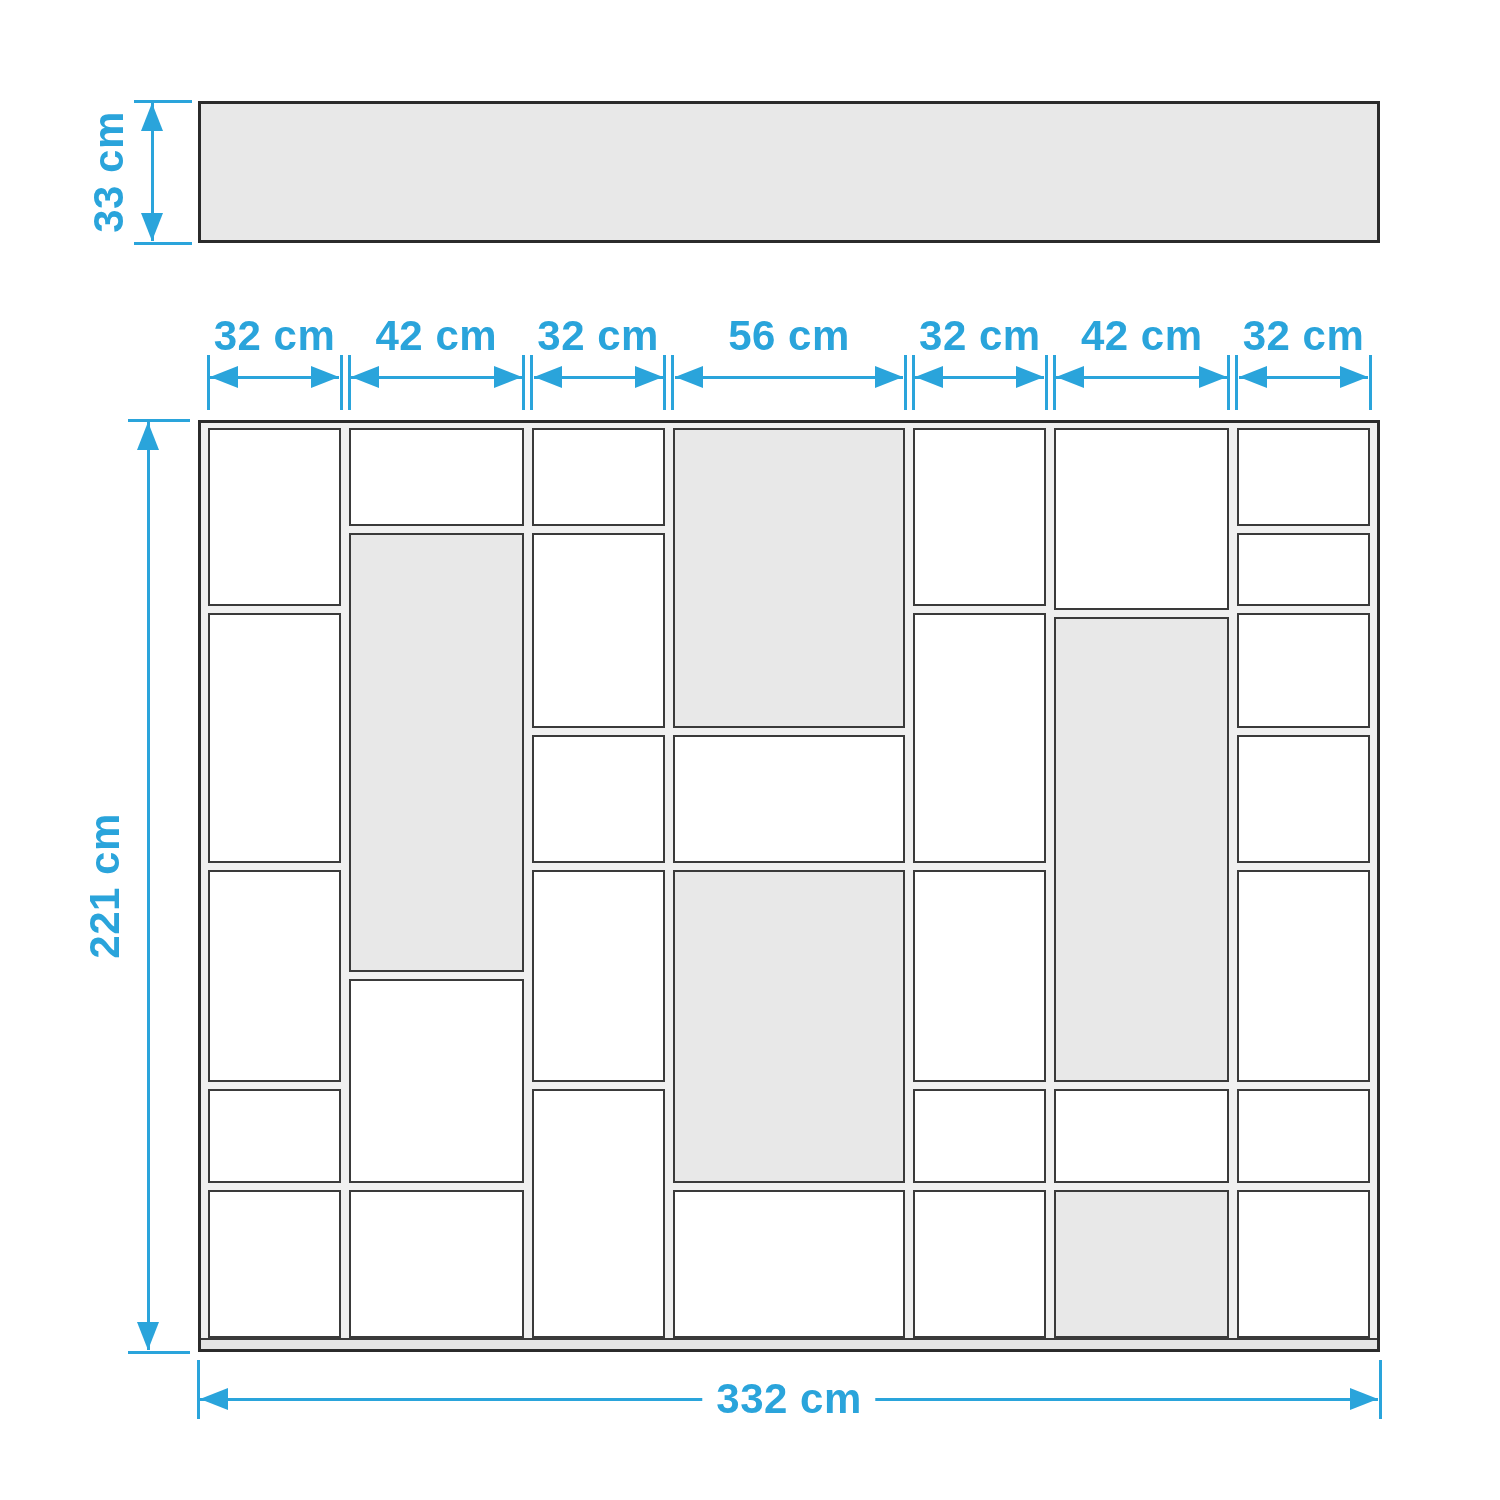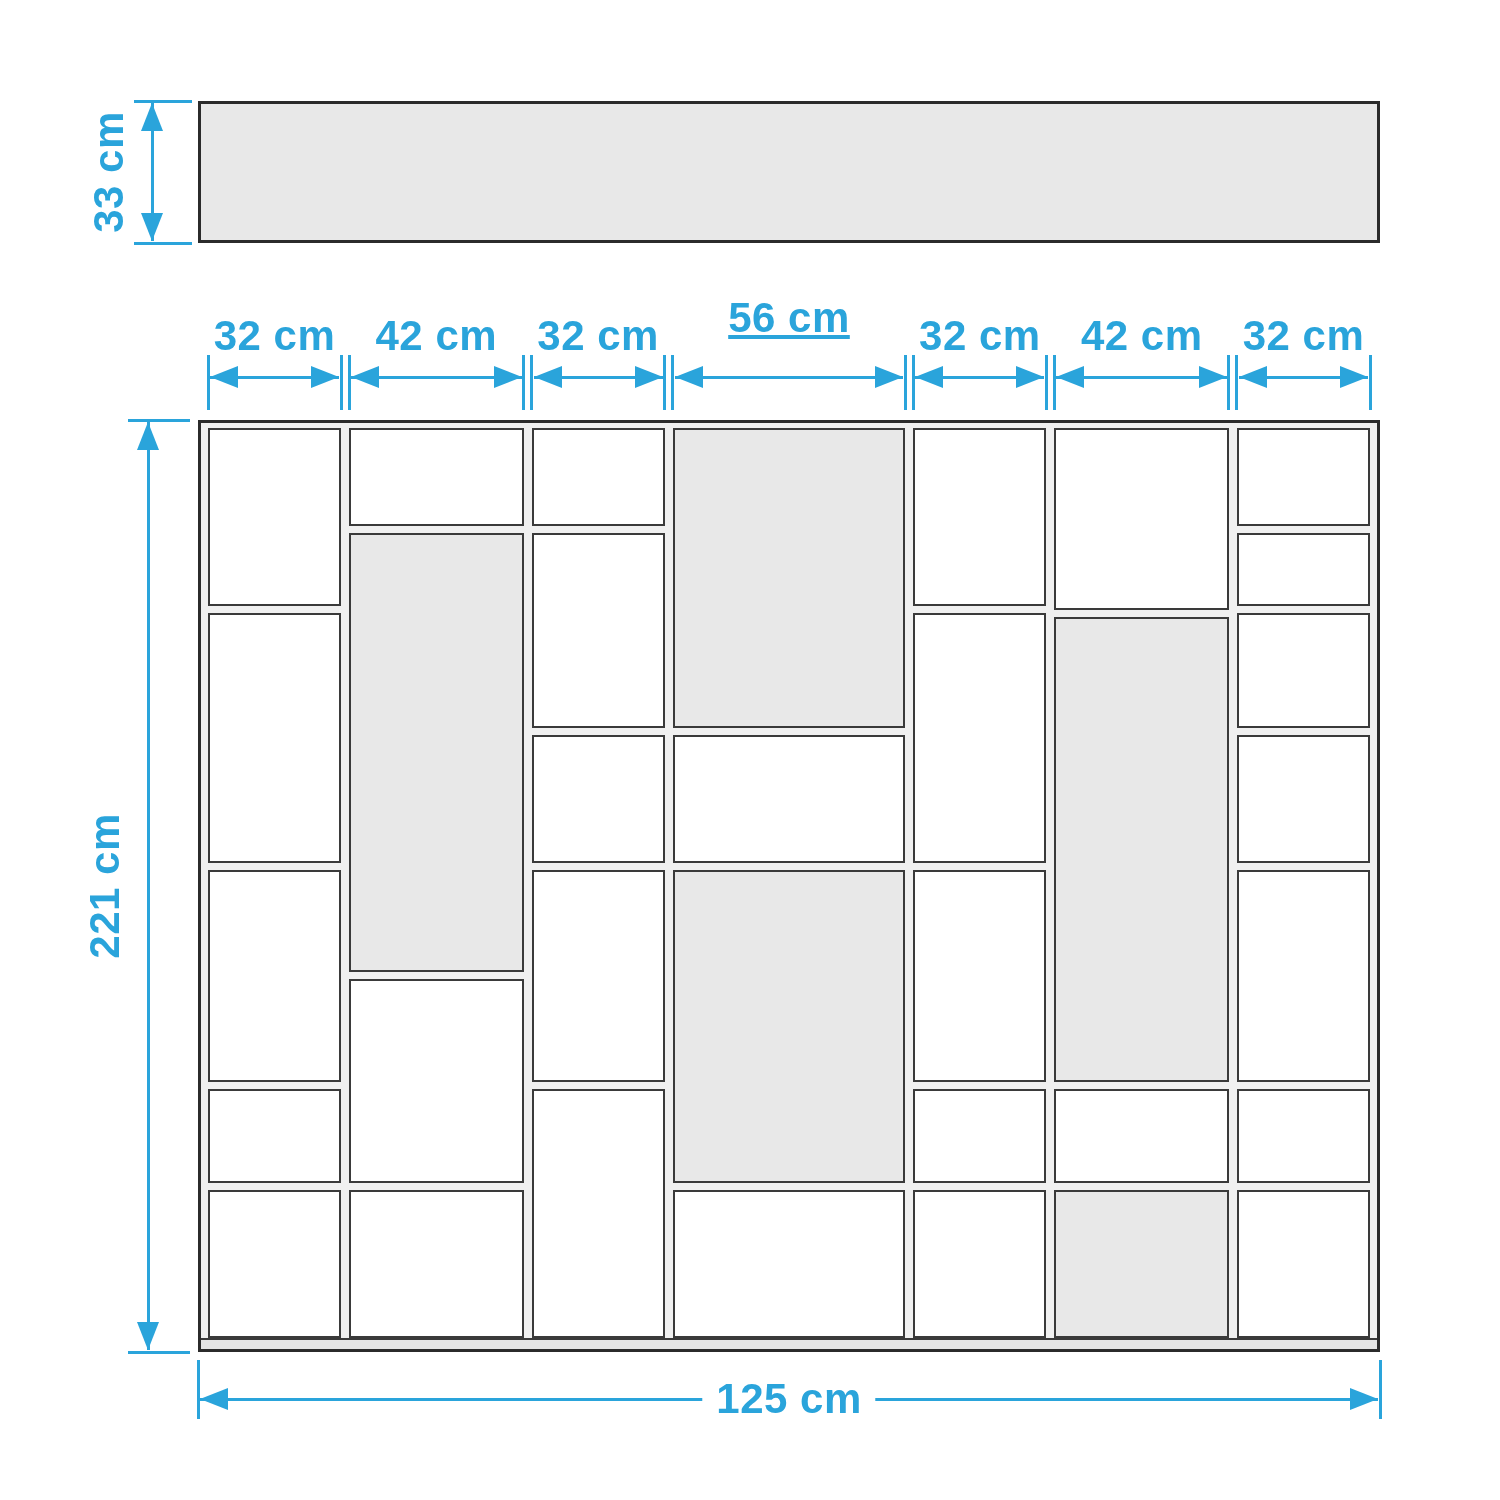--- a/index.html
+++ b/index.html
@@ -84,21 +84,21 @@
       <div class="dim-tick" style="left: 663.112px; top: 355px; width: 3px; height: 55px;"></div>
       <div class="dim-line" style="left: 533.597px; top: 375.5px; width: 129.015px; height: 3px;"></div>
       <div class="dim-arrow" style="left: 533.597px; top: 366px; border-top: 11px solid transparent; border-bottom: 11px solid transparent; border-right: 28px solid var(--accent);"></div>
       <div class="dim-arrow" style="left: 634.612px; top: 366px; border-top: 11px solid transparent; border-bottom: 11px solid transparent; border-left: 28px solid var(--accent);"></div>
       <div class="dim-label" style="left: 598.104px; top: 336px;">32 cm</div>
       <div class="dim-tick" style="left: 671.112px; top: 355px; width: 3px; height: 55px;"></div>
       <div class="dim-tick" style="left: 903.888px; top: 355px; width: 3px; height: 55px;"></div>
       <div class="dim-line" style="left: 674.612px; top: 375.5px; width: 228.776px; height: 3px;"></div>
       <div class="dim-arrow" style="left: 674.612px; top: 366px; border-top: 11px solid transparent; border-bottom: 11px solid transparent; border-right: 28px solid var(--accent);"></div>
       <div class="dim-arrow" style="left: 875.388px; top: 366px; border-top: 11px solid transparent; border-bottom: 11px solid transparent; border-left: 28px solid var(--accent);"></div>
-      <div class="dim-label" style="left: 789px; top: 318px; text-decoration: underline;">56 cm</div>
+      <div class="dim-label" style="left: 789px; top: 336px;">56 cm</div>
       <div class="dim-tick" style="left: 911.888px; top: 355px; width: 3px; height: 55px;"></div>
       <div class="dim-tick" style="left: 1044.9px; top: 355px; width: 3px; height: 55px;"></div>
       <div class="dim-line" style="left: 915.388px; top: 375.5px; width: 129.015px; height: 3px;"></div>
       <div class="dim-arrow" style="left: 915.388px; top: 366px; border-top: 11px solid transparent; border-bottom: 11px solid transparent; border-right: 28px solid var(--accent);"></div>
       <div class="dim-arrow" style="left: 1016.4px; top: 366px; border-top: 11px solid transparent; border-bottom: 11px solid transparent; border-left: 28px solid var(--accent);"></div>
       <div class="dim-label" style="left: 979.896px; top: 336px;">32 cm</div>
       <div class="dim-tick" style="left: 1052.9px; top: 355px; width: 3px; height: 55px;"></div>
       <div class="dim-tick" style="left: 1227.49px; top: 355px; width: 3px; height: 55px;"></div>
       <div class="dim-line" style="left: 1056.4px; top: 375.5px; width: 170.582px; height: 3px;"></div>
       <div class="dim-arrow" style="left: 1056.4px; top: 366px; border-top: 11px solid transparent; border-bottom: 11px solid transparent; border-right: 28px solid var(--accent);"></div>
@@ -120,15 +120,15 @@
       <div class="dim-tick" style="left: 128px; top: 1350.5px; width: 62px; height: 3px;"></div>
       <div class="dim-line" style="left: 146.5px; top: 422px; width: 3px; height: 928px;"></div>
       <div class="dim-arrow" style="left: 137px; top: 422px; border-left: 11px solid transparent; border-right: 11px solid transparent; border-bottom: 28px solid var(--accent);"></div>
       <div class="dim-arrow" style="left: 137px; top: 1322px; border-left: 11px solid transparent; border-right: 11px solid transparent; border-top: 28px solid var(--accent);"></div>
       <div class="dim-label vertical" style="left: 105px; top: 886px;">221 cm</div>
       <div class="dim-tick" style="left: 196.5px; top: 1360px; width: 3px; height: 59px;"></div>
       <div class="dim-tick" style="left: 1378.5px; top: 1360px; width: 3px; height: 59px;"></div>
       <div class="dim-line" style="left: 200px; top: 1397.5px; width: 1178px; height: 3px;"></div>
       <div class="dim-arrow" style="left: 200px; top: 1388px; border-top: 11px solid transparent; border-bottom: 11px solid transparent; border-right: 28px solid var(--accent);"></div>
       <div class="dim-arrow" style="left: 1350px; top: 1388px; border-top: 11px solid transparent; border-bottom: 11px solid transparent; border-left: 28px solid var(--accent);"></div>
-      <div class="dim-label on-line" style="left: 789px; top: 1399px;">125 cm</div>
+      <div class="dim-label on-line" style="left: 789px; top: 1399px;">332 cm</div>
     </div>
 </div>
 
 </body></html>

